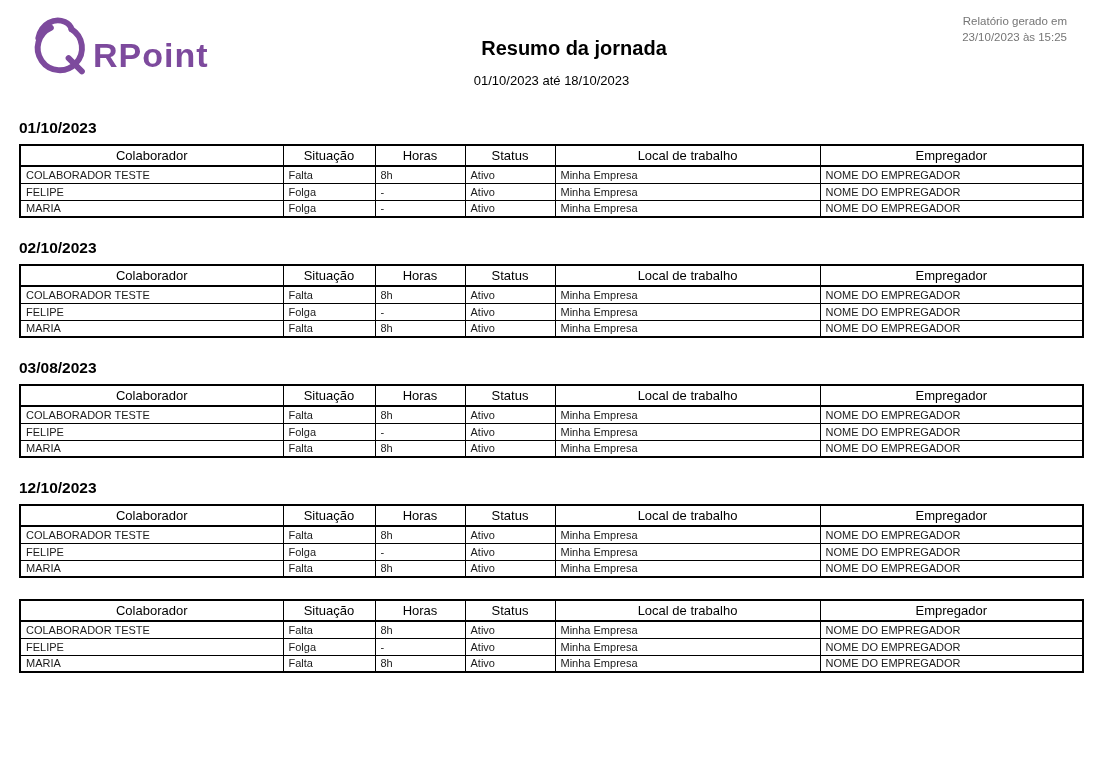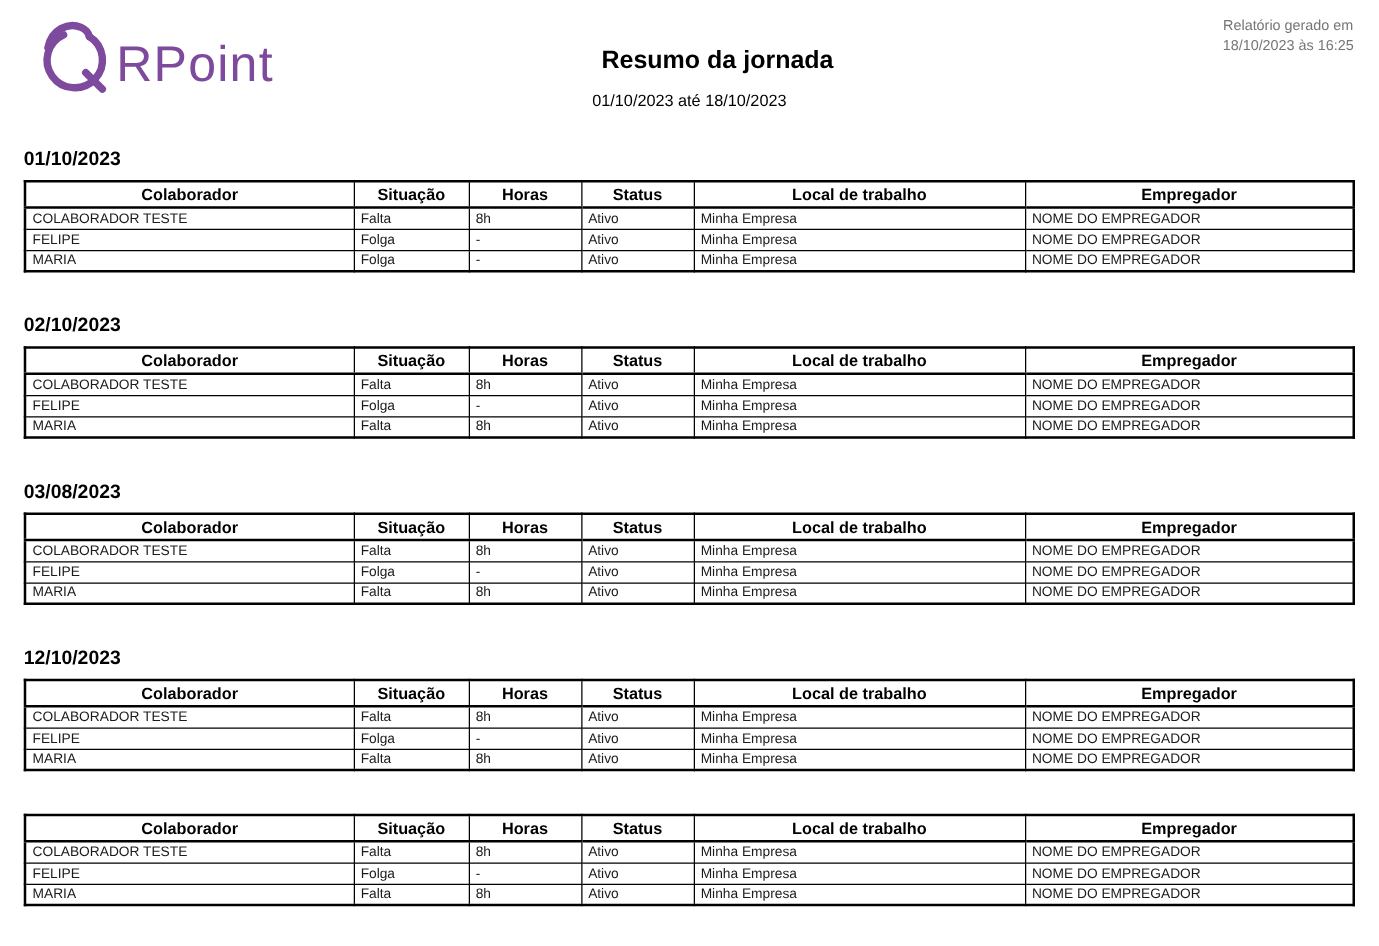--- a/index.html
+++ b/index.html
@@ -13,57 +13,57 @@
     position: relative;
   }
 
   
   .logo {
     position: absolute; left: 28px; top: 16px;
     display: flex; align-items: flex-end;
   }
   .logo svg { width: 62px; height: 62px; display: block; }
   .logo-text {
-    font-size: 40px;
+    font-size: 34px;
     letter-spacing: 1px;
     margin-left: 3px;
     margin-bottom: 3px;
-    font-weight: normal;
+    font-weight: bold;
   }
 
   .gen-info {
-    position: absolute; right: 20px; top: 14px;
-    text-align: center;
+    position: absolute; right: 36px; top: 14px;
+    text-align: right;
     font-size: 11.5px;
     color: #757575;
     line-height: 1.35;
   }
 
   .title-block { padding-top: 37px; text-align: center; }
   .report-title { font-size: 20px; font-weight: bold; line-height: 22px; padding-left: 45px; }
   .period-label { margin-top: 13px; font-size: 13px; line-height: 15px; }
   .period-value { margin-top: 14px; font-size: 13px; line-height: 15px; }
 
   
   .sections { margin-top: 31px; padding-left: 19px; }
-  .section + .section { margin-top: 34px; }
+  .section + .section { margin-top: 21px; }
   .section-date {
     font-size: 15.5px; font-weight: bold;
     margin: 0 0 7px 0; line-height: 18px;
   }
   table.summary {
     width: 1063px;
     border-collapse: collapse;
     border: 2px solid #000;
     table-layout: fixed;
   }
   table.summary th {
     border: 1px solid #000;
     border-bottom: 2px solid #000;
-    font-size: 13px; font-weight: bold;
+    font-size: 13px; font-weight: normal;
     text-align: center;
     height: 21px; padding: 1px 2px;
   }
   table.summary td {
     border: 1px solid #000;
     font-size: 11px;
     height: 17px;
     padding: 1px 5px;
     color: #1b1b1b;
     white-space: nowrap; overflow: hidden;
@@ -82,21 +82,21 @@
   <svg viewBox="0 0 84 84" fill="none" stroke="#7d4a9d" stroke-width="8" stroke-linecap="round">
     <path d="M14,30 C18,10 36,2 50,8 C55.5,10.5 58,14 59,18"></path>
     <path d="M59,18 A30,30 0 1 1 31,16"></path>
     <path d="M55,57 L73,75"></path>
   </svg>
   <span class="logo-text" style="color:#7d4a9d">RPoint</span>
 </div>
 
 <div class="gen-info">
   <div>Relatório gerado em</div>
-  <div>18/10/2023 às 16:25</div>
+  <div>23/10/2023 às 15:25</div>
 </div>
 
 <div class="title-block">
   <div class="report-title">Resumo da jornada</div>
   <div class="period-value">01/10/2023 até 18/10/2023</div>
 </div>
 
 <div class="sections" id="sections">
   <div class="section">
     <div class="section-date">01/10/2023</div>

